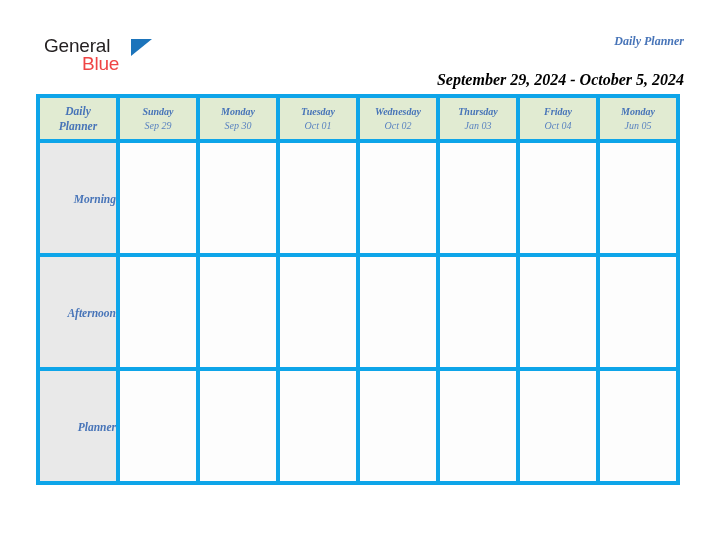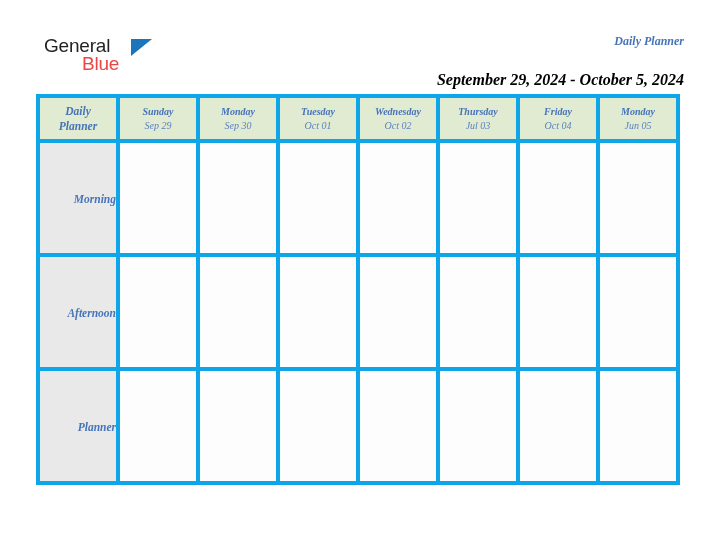--- a/index.html
+++ b/index.html
@@ -207,21 +207,21 @@
       <th class="hdr-cell">
         <div class="hdr-day">Tuesday</div>
         <div class="hdr-date">Oct 01</div>
       </th>
       <th class="hdr-cell">
         <div class="hdr-day">Wednesday</div>
         <div class="hdr-date">Oct 02</div>
       </th>
       <th class="hdr-cell">
         <div class="hdr-day">Thursday</div>
-        <div class="hdr-date">Jul 03</div>
+        <div class="hdr-date">Jan 03</div>
       </th>
       <th class="hdr-cell">
         <div class="hdr-day">Friday</div>
         <div class="hdr-date">Oct 04</div>
       </th>
       <th class="hdr-cell">
         <div class="hdr-day">Monday</div>
         <div class="hdr-date">Jun 05</div>
       </th>
     </tr>

